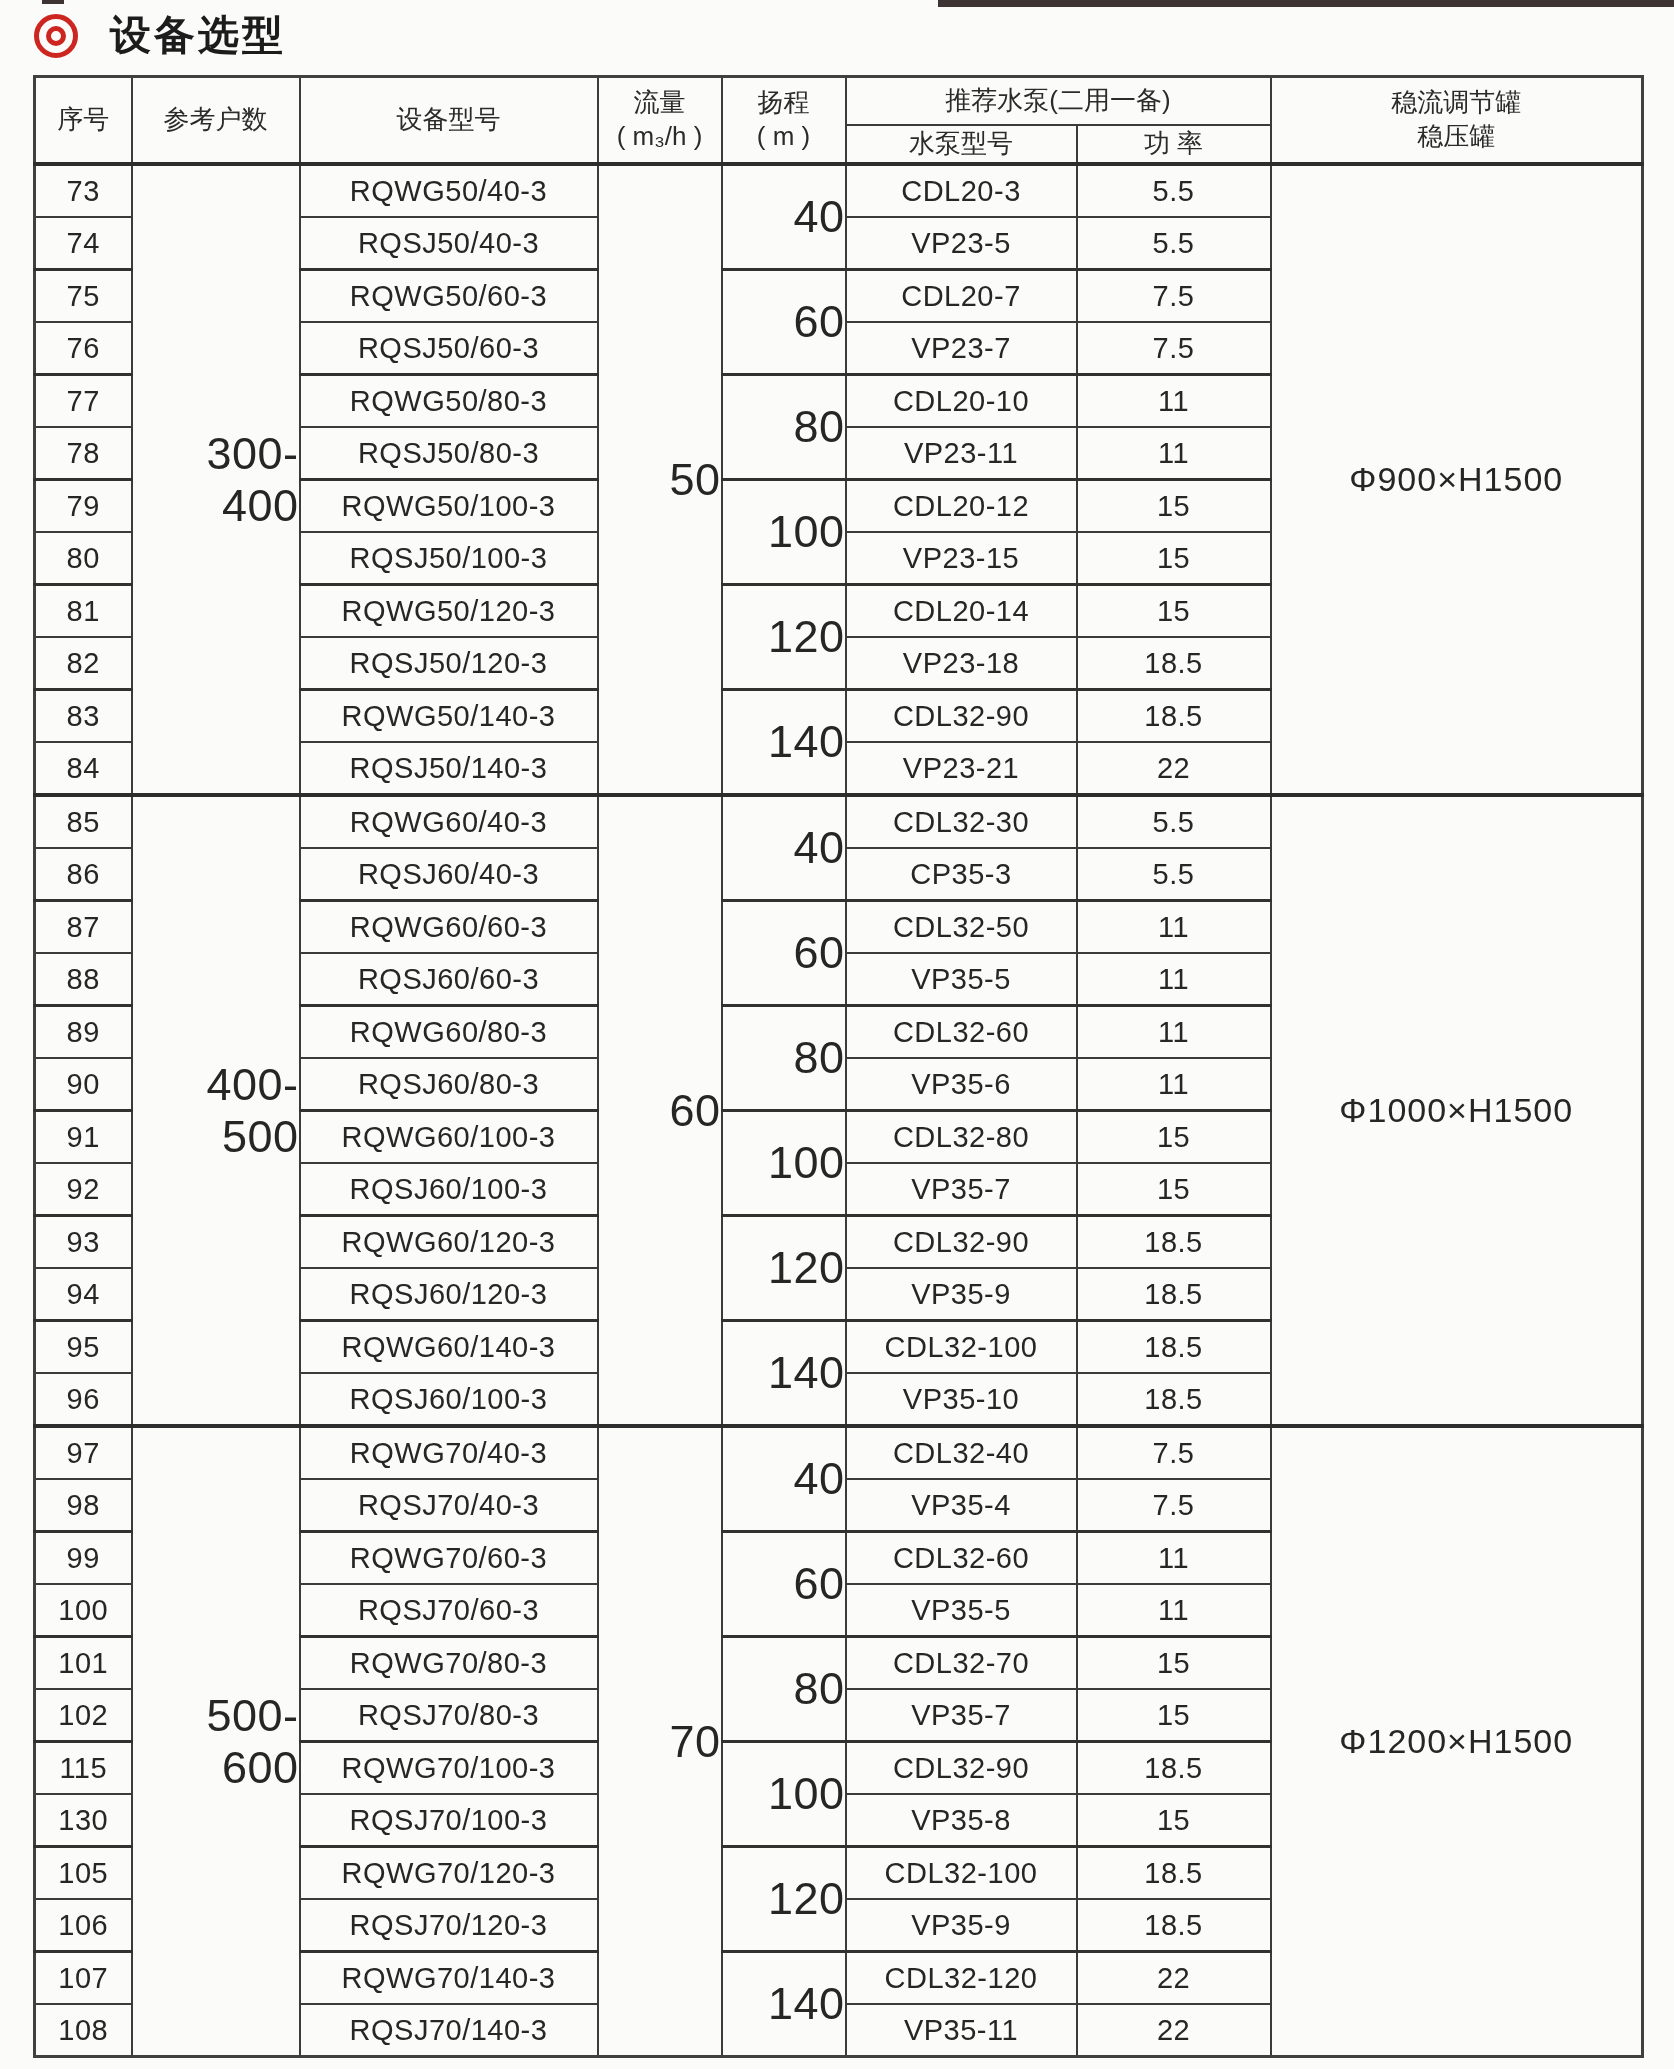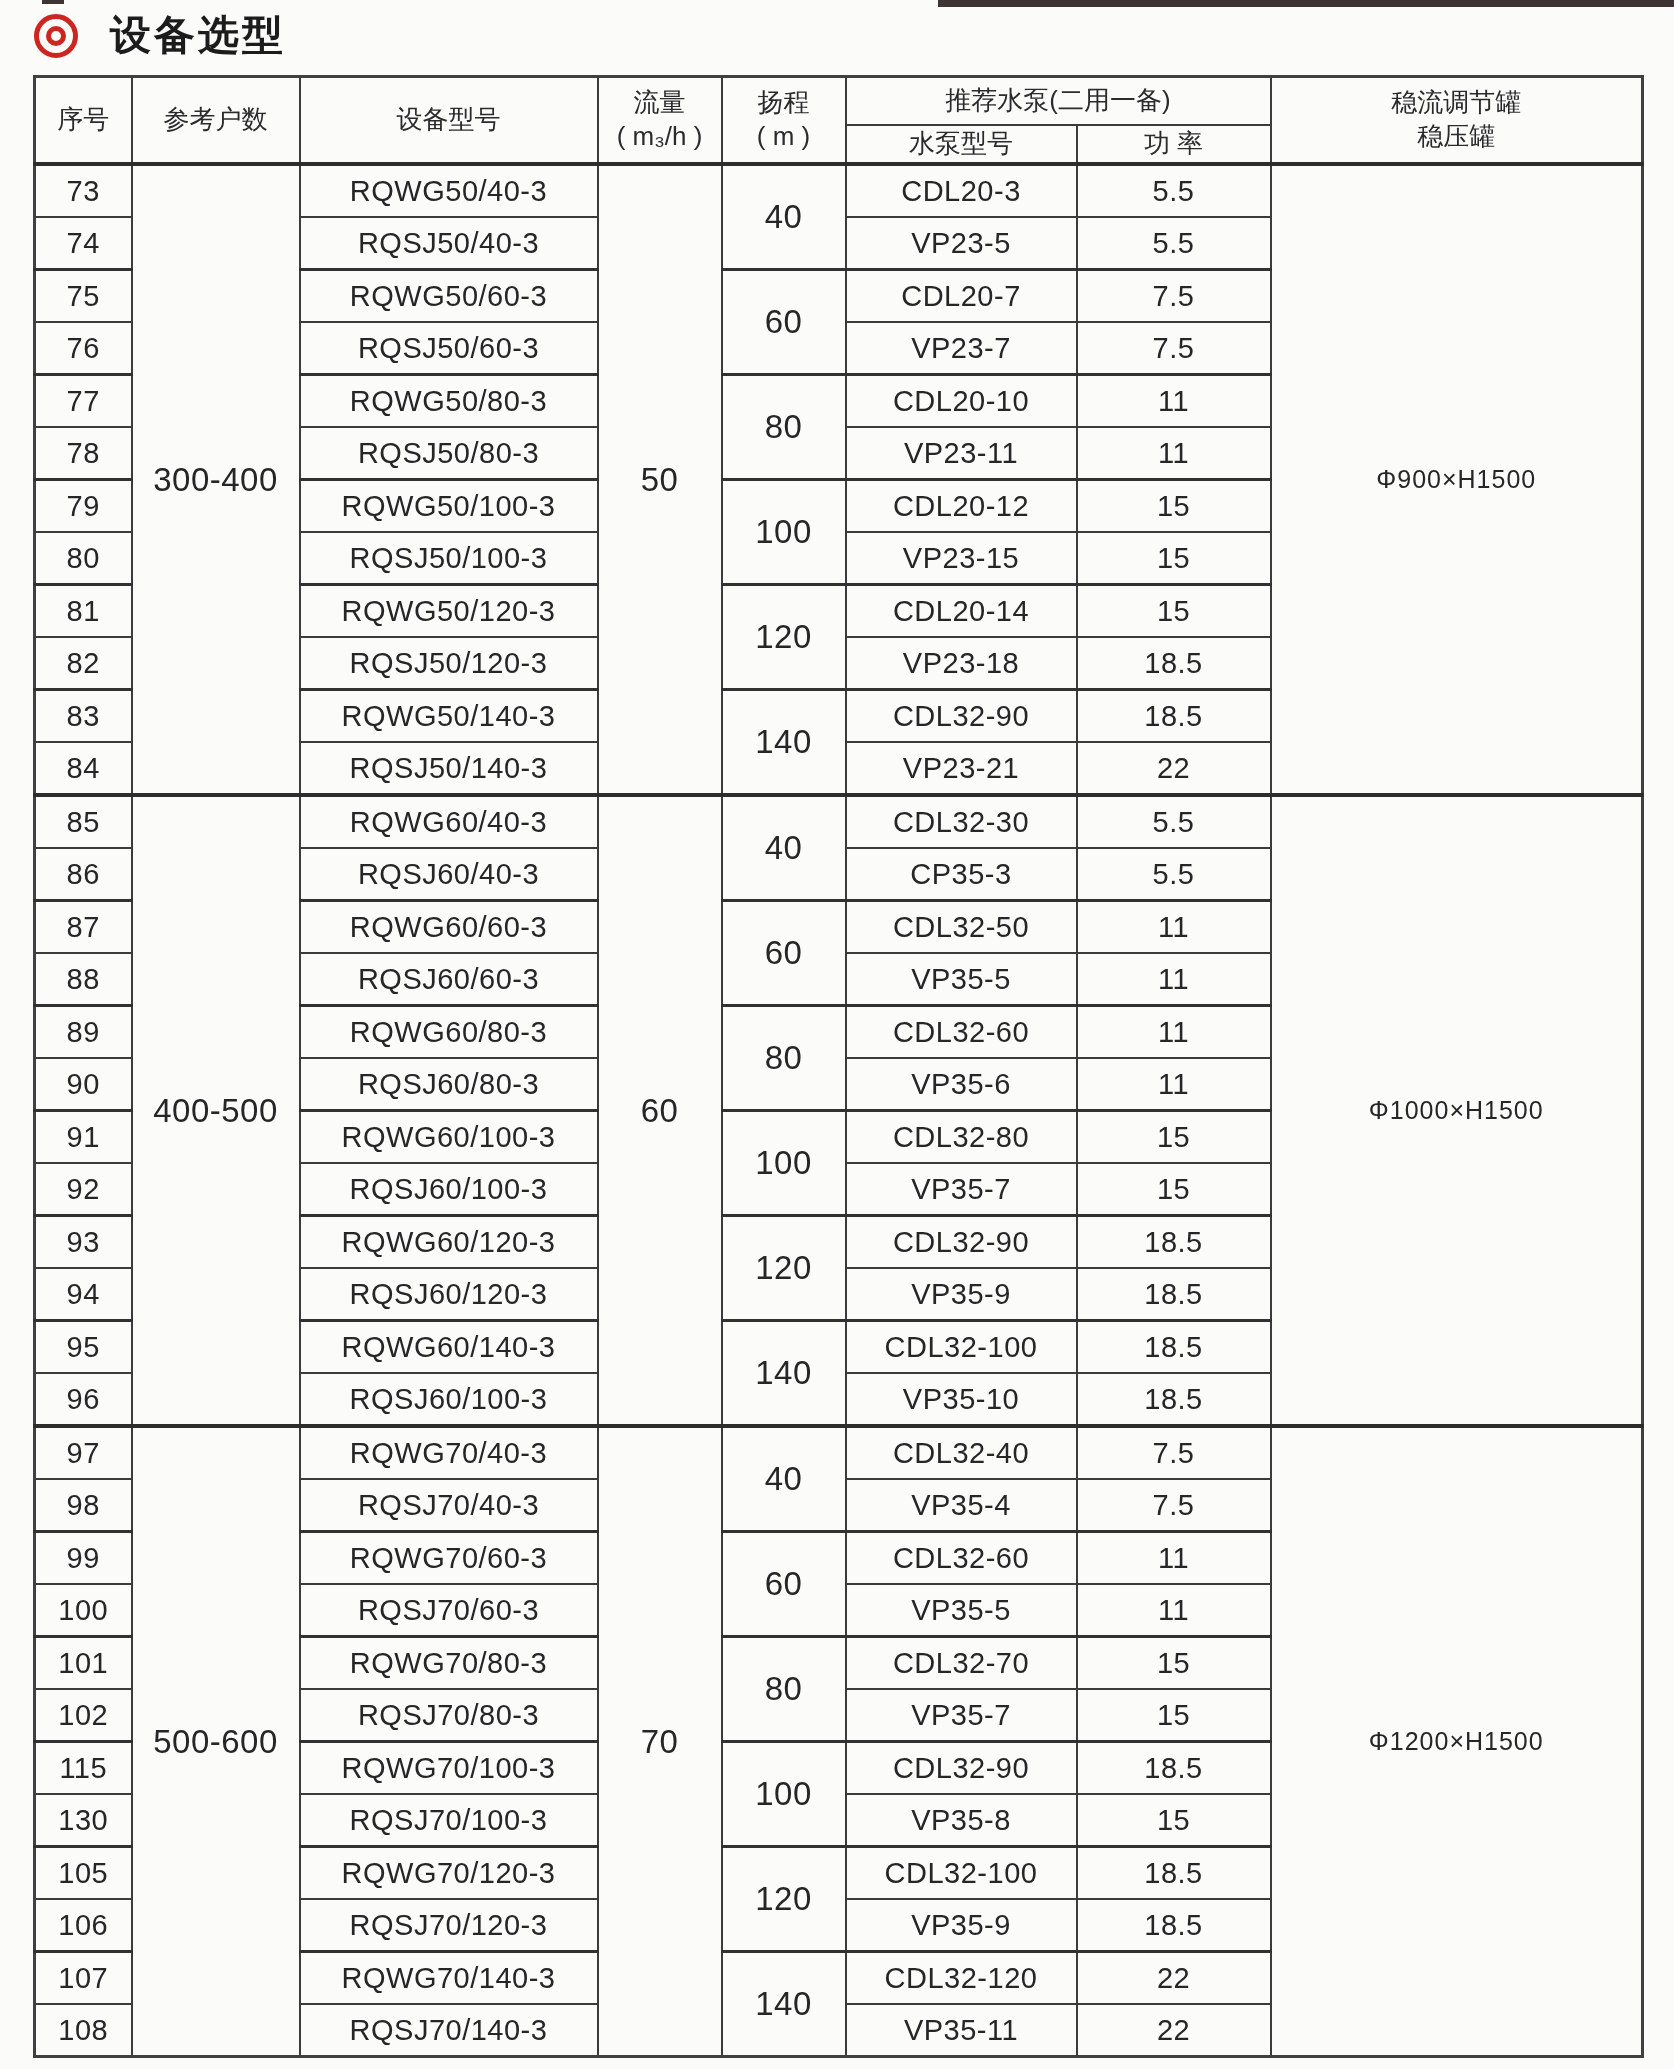--- a/index.html
+++ b/index.html
@@ -28,22 +28,22 @@
     border:2px solid #3b3b3b;
     text-align:center;vertical-align:middle;
     padding:0;overflow:hidden;
     background:transparent;
   }
   thead th{font-weight:normal;font-size:26px;line-height:1.3;color:#2b2b2b;}
   thead tr.h1 th{height:46px;}
   thead tr.h2 th{height:36px;}
   thead{border-bottom:3px solid #303030;}
   tbody td{height:50px;font-size:29px;letter-spacing:0.5px;}
-  td.big{font-size:33px;}
-  td.tank{font-size:25px;letter-spacing:1px;}
+  td.big{font-size:45px;text-align:right;}
+  td.tank{font-size:34px;letter-spacing:1px;}
   tr.pair-start td{border-top:3px solid #313131;}
   tr.group-start td{border-top:4px solid #2d2d2d;}
 </style>
 </head>
 <body>
 
 <div class="top-band"></div>
 <div class="top-fleck"></div>
 
 <div class="title-row">

